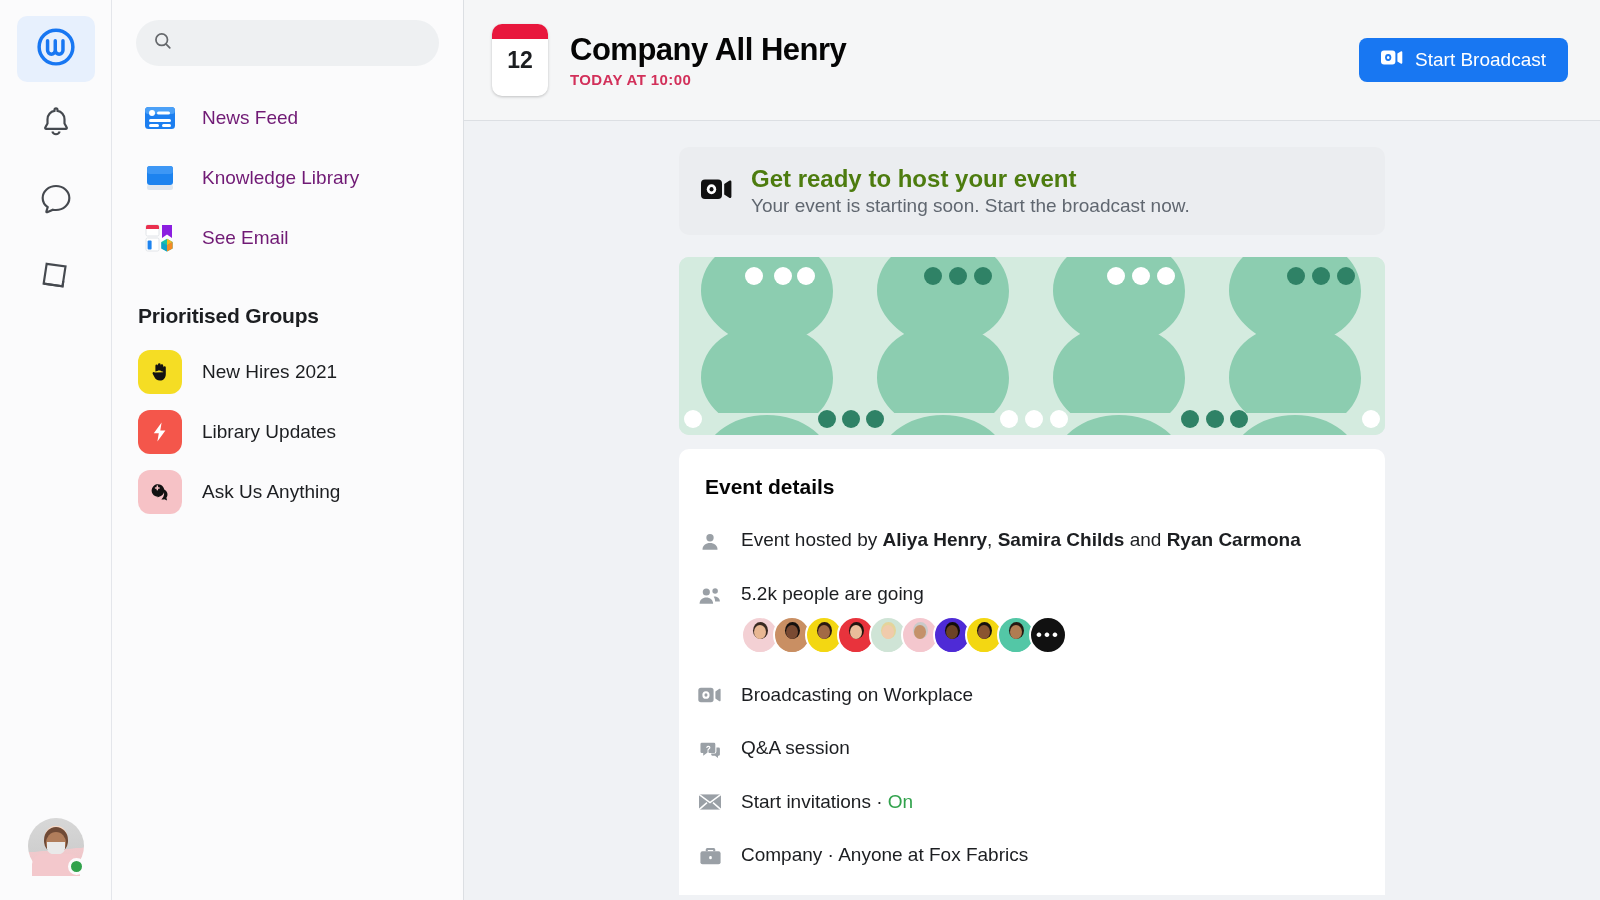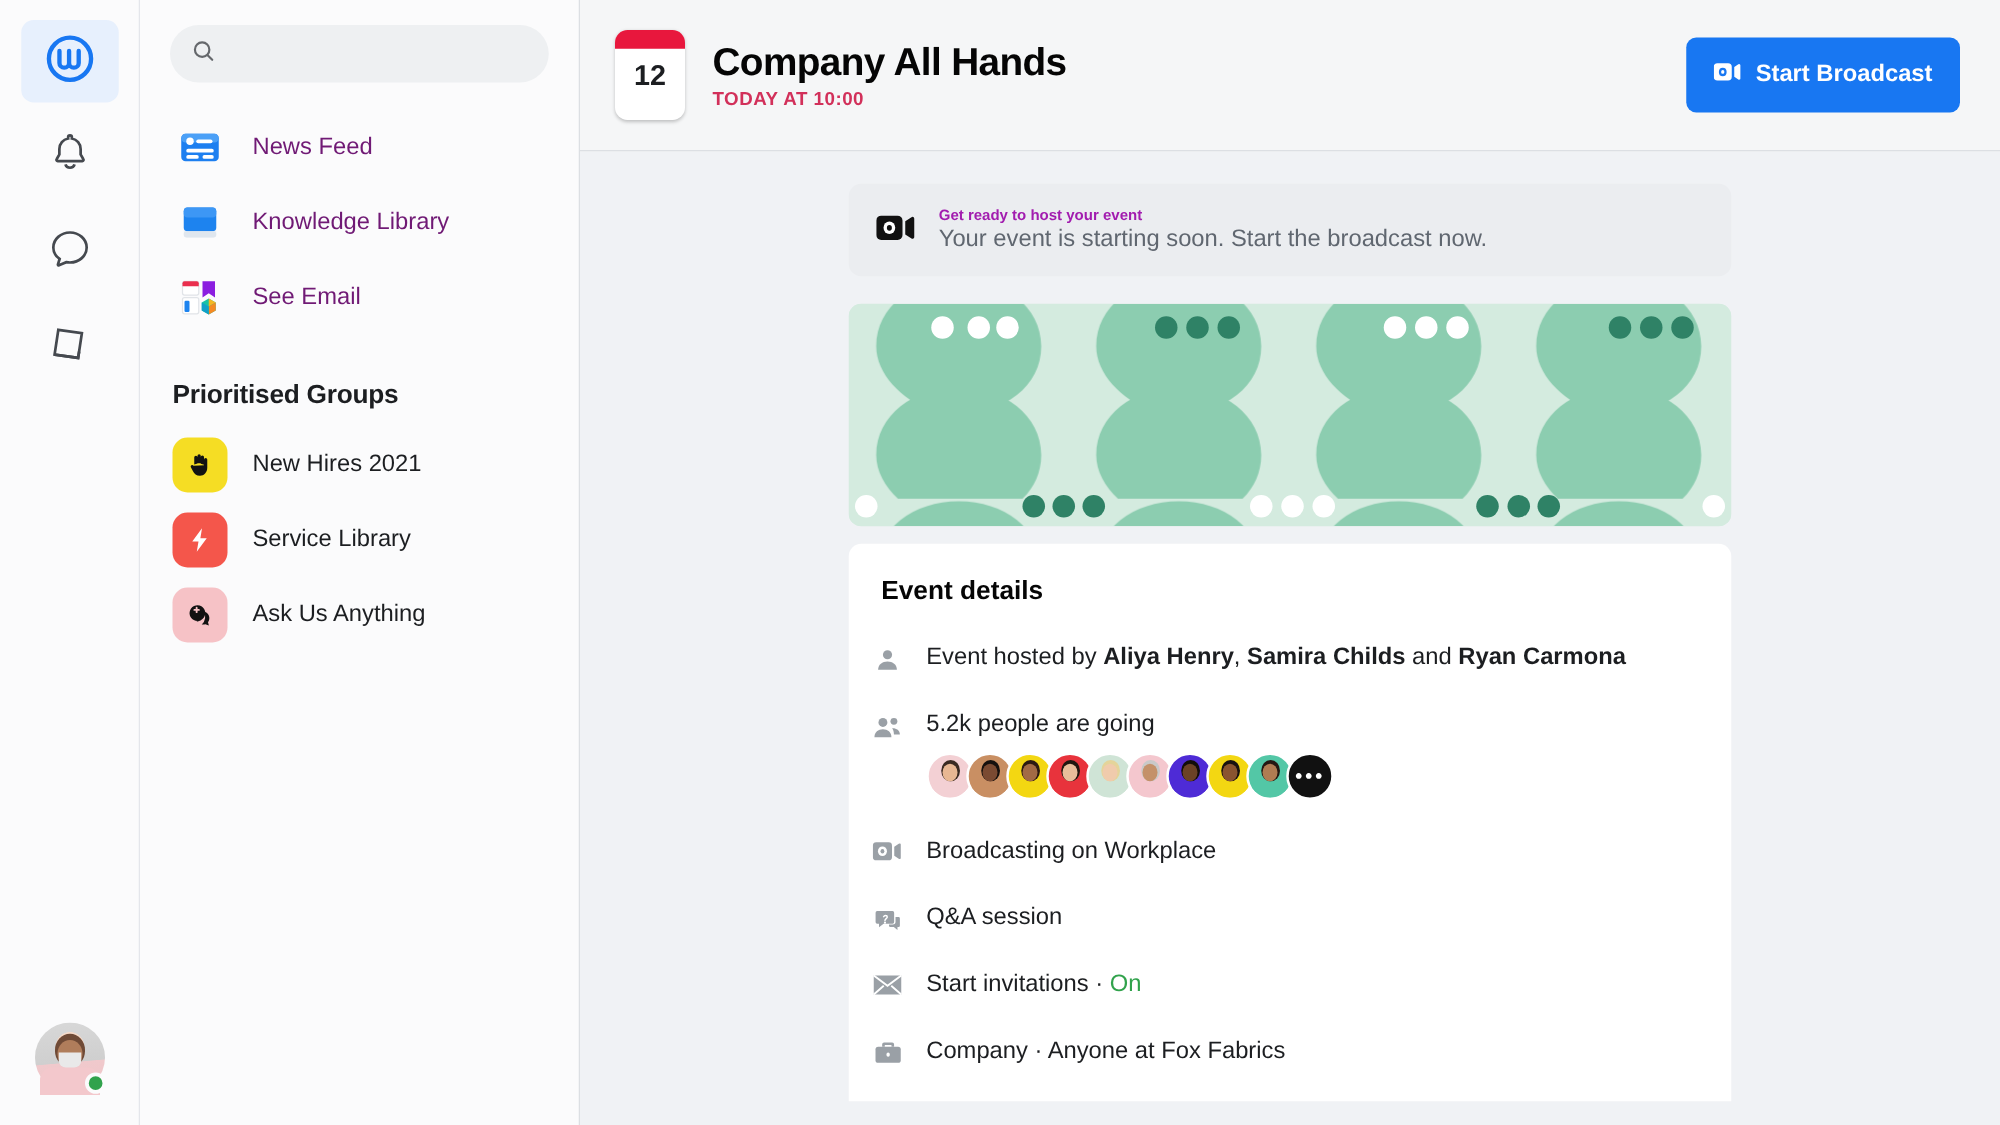--- a/index.html
+++ b/index.html
@@ -115,33 +115,33 @@
     font-size: 23px; font-weight: bold; color: #1c1e21;
   }
   .title-block { flex: 1; }
   .ev-title { font-size: 31px; font-weight: bold; color: #050505; letter-spacing: -0.5px; }
   .ev-sub {
     font-size: 15px; font-weight: bold; color: #d2305a;
     letter-spacing: 0.4px; margin-top: 3px;
   }
   .btn-broadcast {
     background: #1877f2; color: #fff; border: none; border-radius: 8px;
-    height: 60px; padding: 0 22px; font-size: 19px; font-weight: bold;
+    height: 44px; padding: 0 22px; font-size: 19px; font-weight: normal;
     display: flex; align-items: center; gap: 12px; cursor: pointer;
     font-family: "Liberation Sans", sans-serif;
   }
 
   .content { height: 779px; overflow: hidden; display: flex; justify-content: center; }
   .col { width: 706px; padding-top: 26px; }
 
   .notice {
     background: #ebedf0; border-radius: 10px; padding: 18px 22px;
     display: flex; align-items: center; gap: 18px; margin-bottom: 22px;
   }
-  .notice-title { font-size: 12px; font-weight: bold; color: #a21caf; }
+  .notice-title { font-size: 24px; font-weight: bold; color: #4d7c0f; }
   .notice-sub { font-size: 19px; color: #606770; margin-top: 2px; }
 
   
   .cover {
     height: 178px; border-radius: 10px; overflow: hidden;
     background: #d4ebdf; position: relative; margin-bottom: 14px;
   }
 
   .card { background: #fff; border-radius: 10px 10px 0 0; padding: 26px 0 0 0; }
   .card-title { font-size: 21px; font-weight: bold; color: #050505; padding: 0 18px 28px 26px; }
@@ -283,21 +283,21 @@
         </svg>
       </span>
       <span class="grp-label">New Hires 2021</span>
     </div>
     <div class="grp-item">
       <span class="grp-icon" style="background:#f4564b">
         <svg width="24" height="24" viewBox="0 0 24 24" fill="#fff">
             <path d="M13.6 2.6L5.8 13.2h5l-1.4 8.2 8-10.8h-5.1z"></path>
           </svg>
       </span>
-      <span class="grp-label">Service Library</span>
+      <span class="grp-label">Library Updates</span>
     </div>
     <div class="grp-item">
       <span class="grp-icon" style="background:#f6c2c6">
         <svg width="24" height="24" viewBox="0 0 24 24" fill="#121212">
           <path d="M10 16.8a6.3 6.3 0 1 1 2.4-.5l-3.3 1.2.9-.7z"></path>
           <path d="M14.8 9.2a5.4 5.4 0 0 1 3.6 8.6l.7 2.6-2.8-1.1a5.5 5.5 0 0 1-2.9.2 7.8 7.8 0 0 0 1.4-10.3z"></path>
           <path d="M9.3 6.1v3.6M7.5 7.9h3.6" stroke="#f6c2c6" stroke-width="1.5" stroke-linecap="round"></path>
         </svg>
       </span>
       <span class="grp-label">Ask Us Anything</span>
@@ -305,21 +305,21 @@
   </div>
 
   <div class="main">
 
     <div class="topbar">
       <div class="cal-icon">
         <div class="cal-top"></div>
         <div class="cal-day">12</div>
       </div>
       <div class="title-block">
-        <div class="ev-title">Company All Hands</div>
+        <div class="ev-title">Company All Henry</div>
         <div class="ev-sub">TODAY AT 10:00</div>
       </div>
       <button class="btn-broadcast">
         <span>
           <svg width="22" height="17" viewBox="0 0 22 17">
             <rect x="0" y="1.6" width="14.4" height="13.8" rx="3" fill="#fff"></rect>
             <ellipse cx="7.2" cy="8.5" rx="3.1" ry="3.4" fill="#1877f2"></ellipse>
             <ellipse cx="7.2" cy="8.5" rx="1.3" ry="1.5" fill="#fff"></ellipse>
             <path d="M16.4 4.6l3.3-2.2a1 1 0 0 1 1.6.85v10.5a1 1 0 0 1-1.6.85l-3.3-2.2z" fill="#fff"></path>
           </svg>

